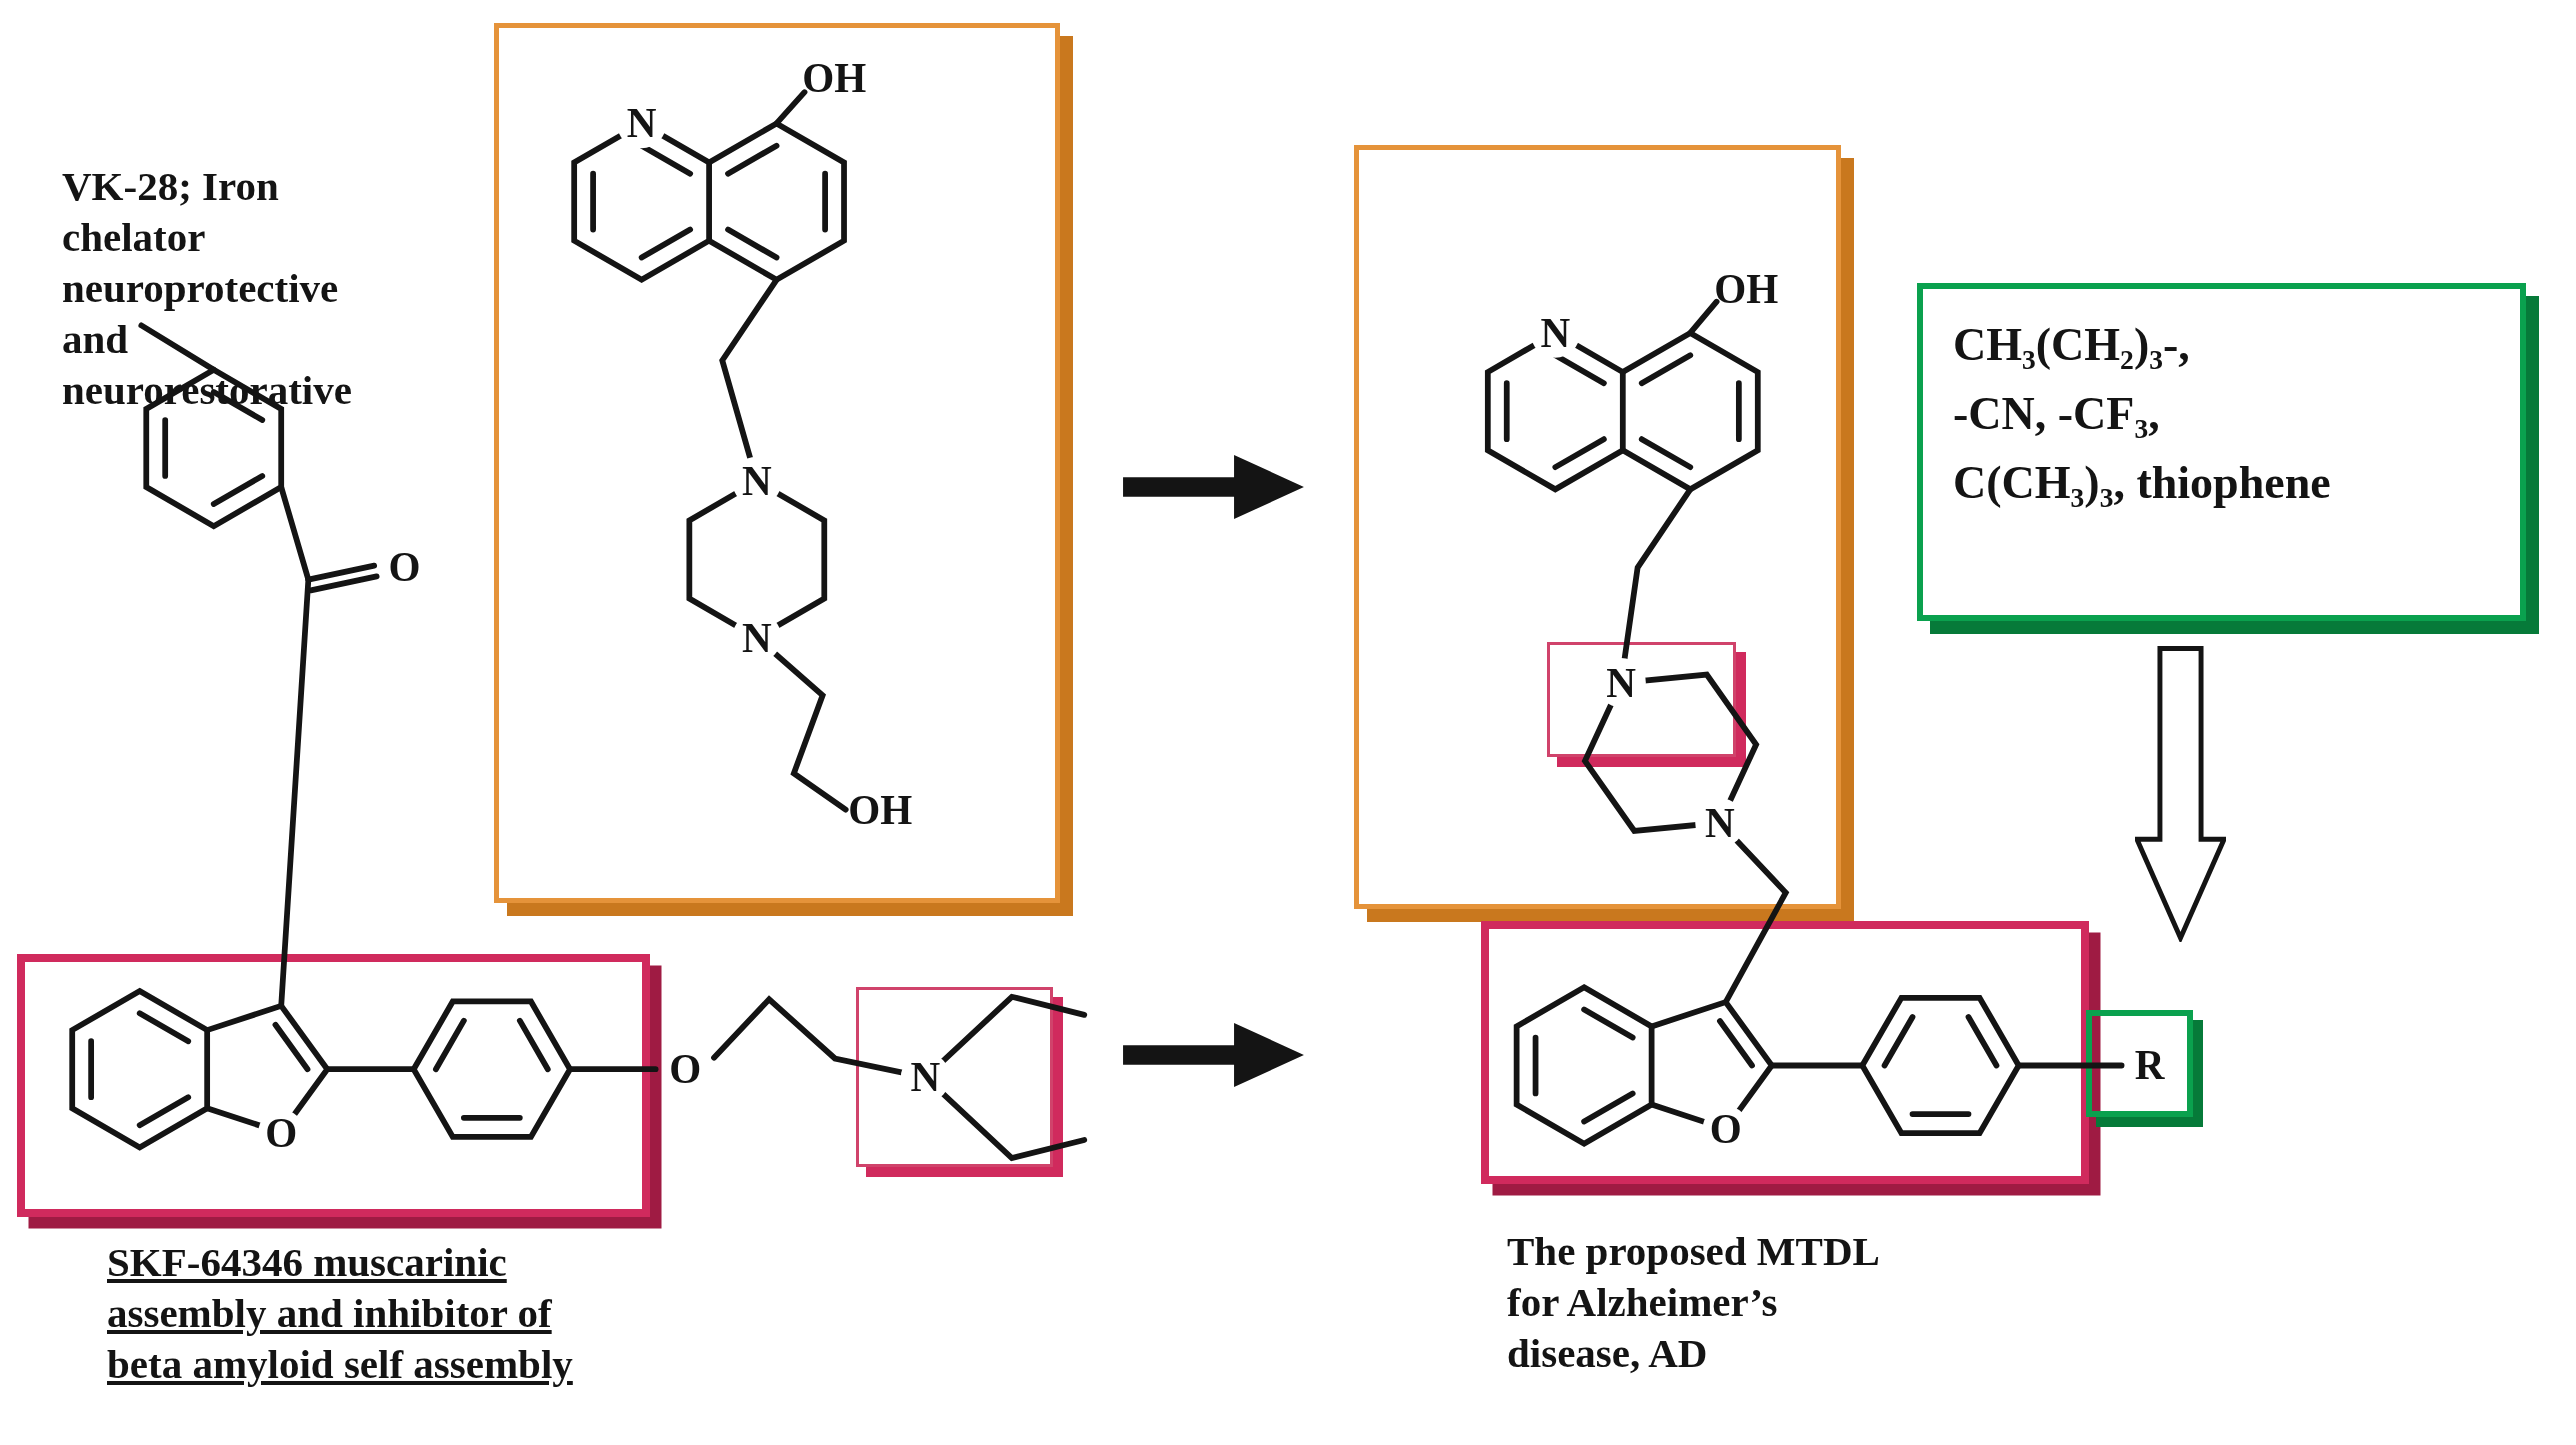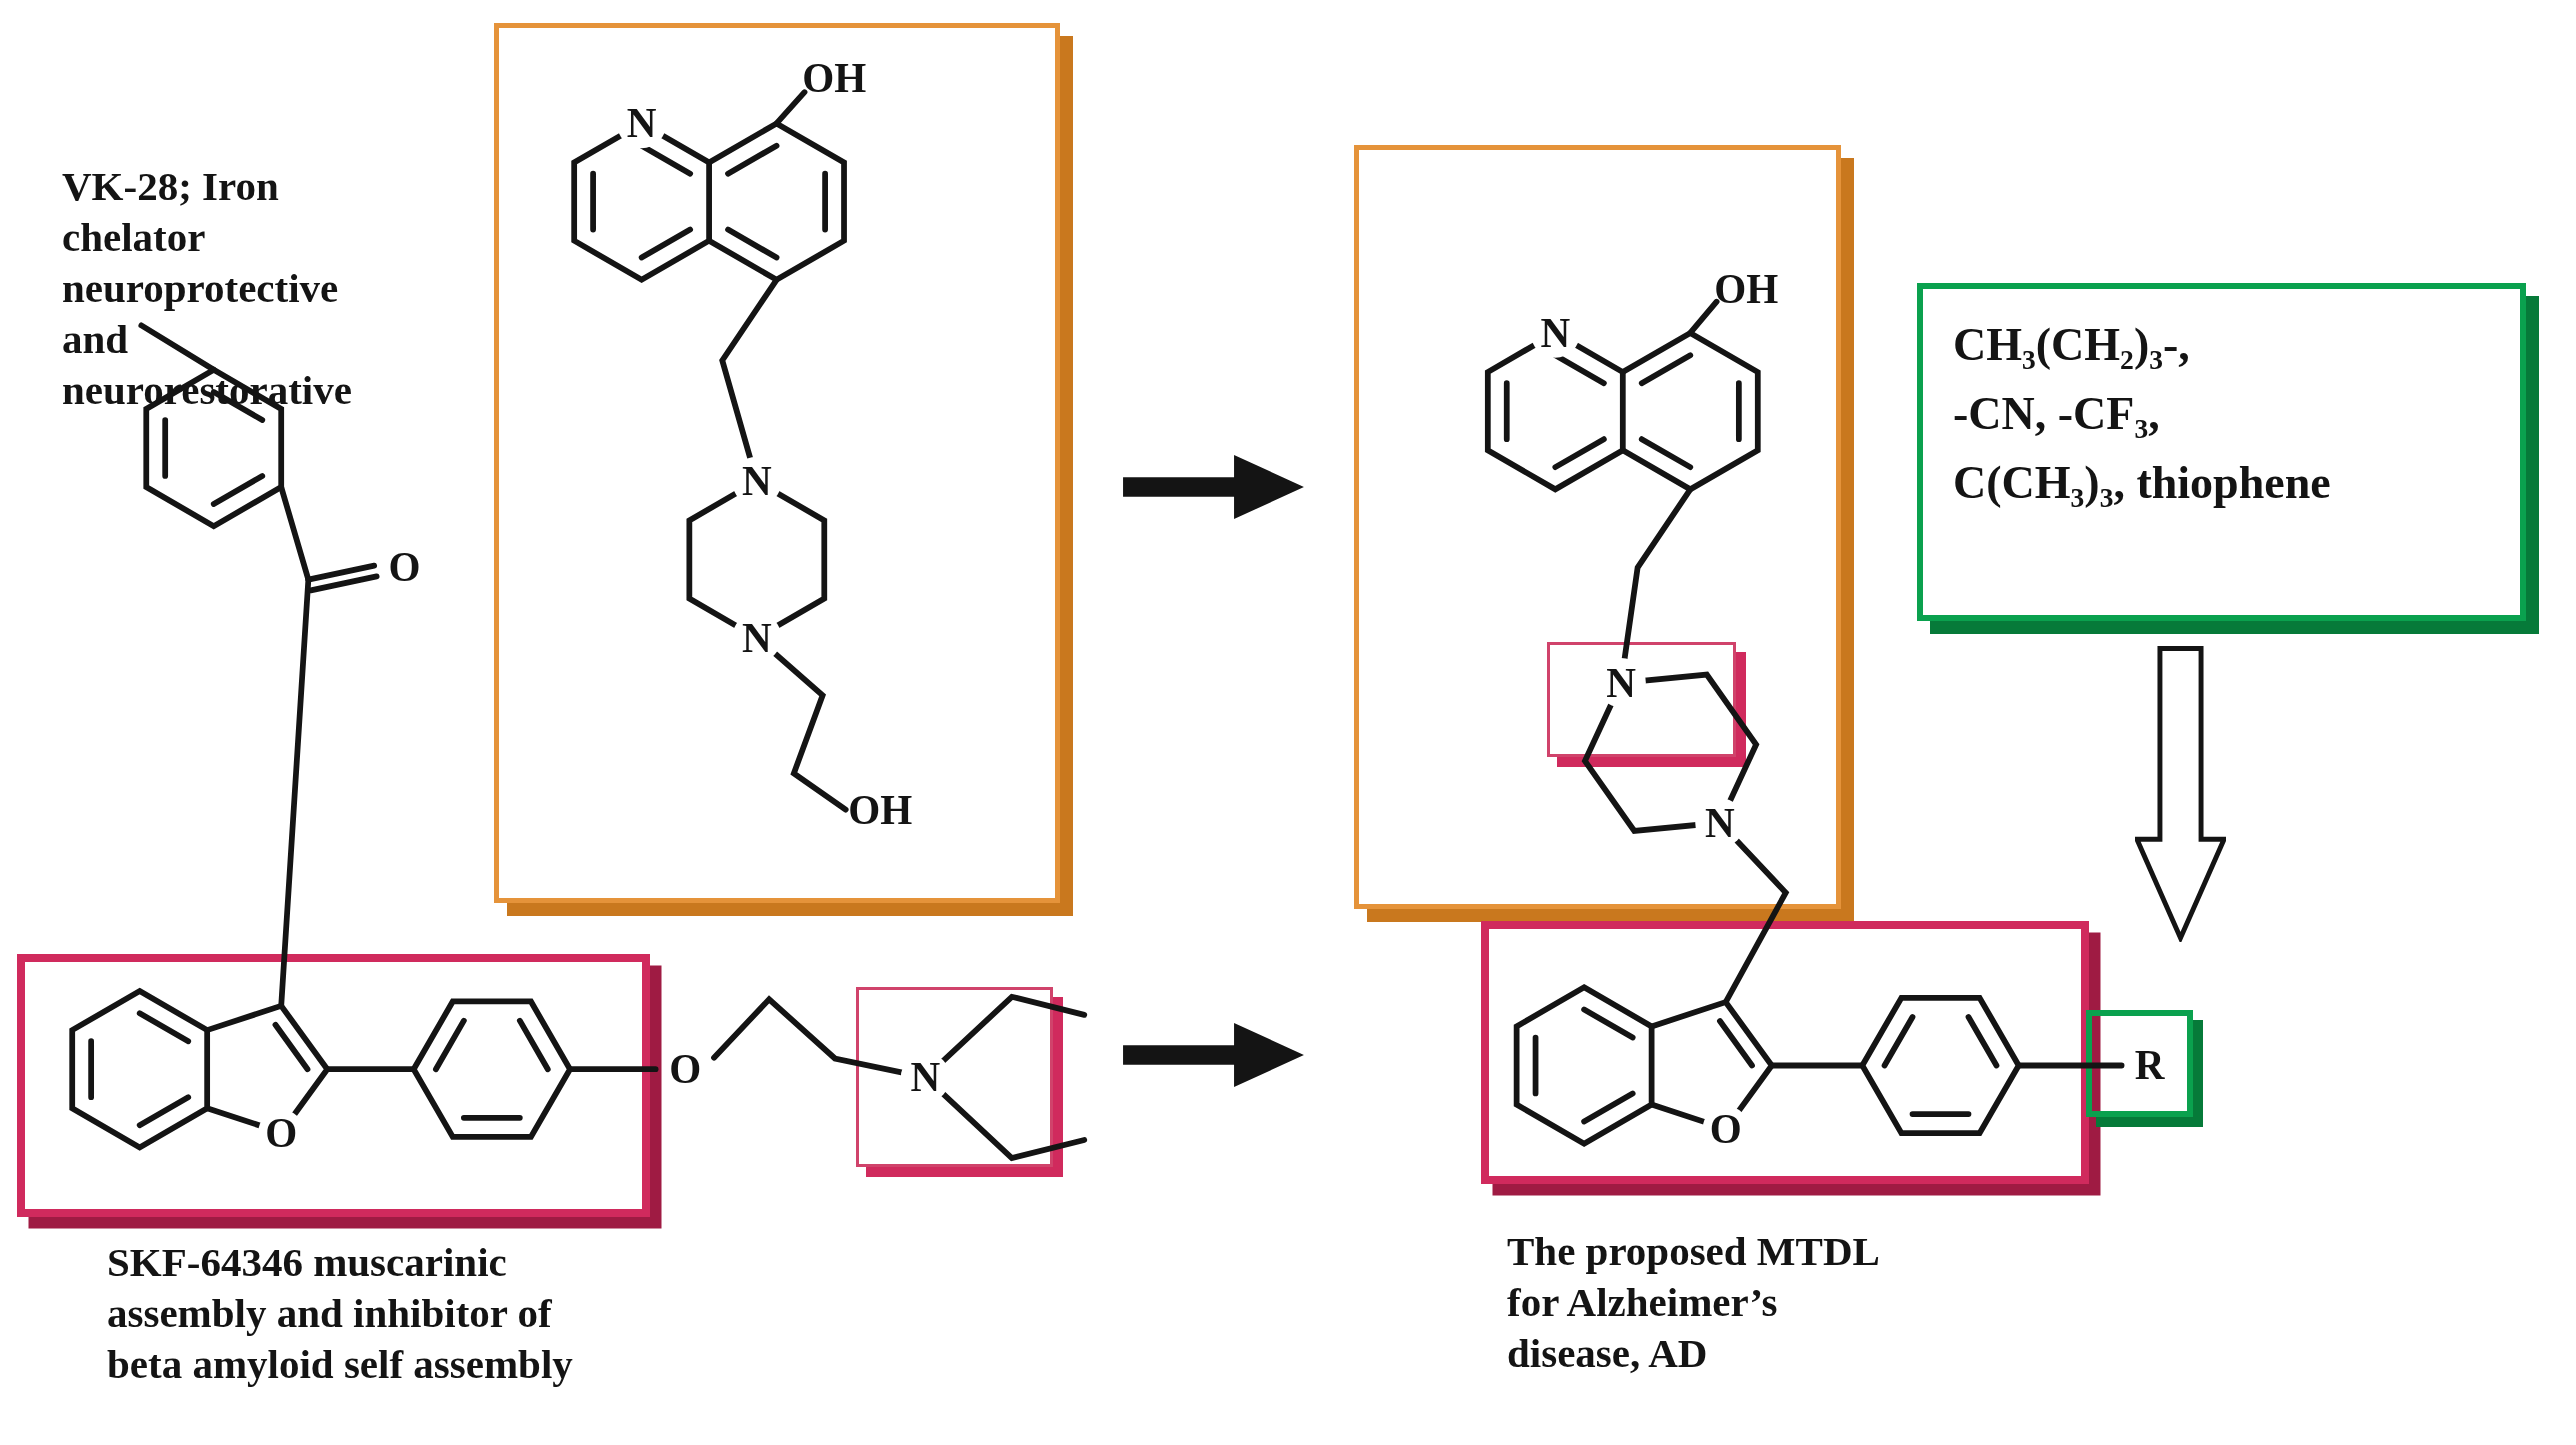--- a/index.html
+++ b/index.html
@@ -176,21 +176,21 @@
   </svg>
 
   <div class="txt" style="left:54px;top:161px;margin-left:8px;">
     <span class="line">VK-28; Iron</span>
     <span class="line">chelator</span>
     <span class="line">neuroprotective</span>
     <span class="line">and</span>
     <span class="line">neurorestorative</span>
   </div>
 
-  <div class="txt" style="left:107px;top:1237px;">
+  <div class="txt" style="left:107px;top:1237px;text-decoration:underline;">
     <span class="line">SKF-64346 muscarinic</span>
     <span class="line">assembly and inhibitor of</span>
     <span class="line">beta amyloid self assembly</span>
   </div>
 
   <div class="txt" style="left:1507px;top:1226px;">
     <span class="line">The proposed MTDL</span>
     <span class="line">for Alzheimer’s</span>
     <span class="line">disease, AD</span>
   </div>

